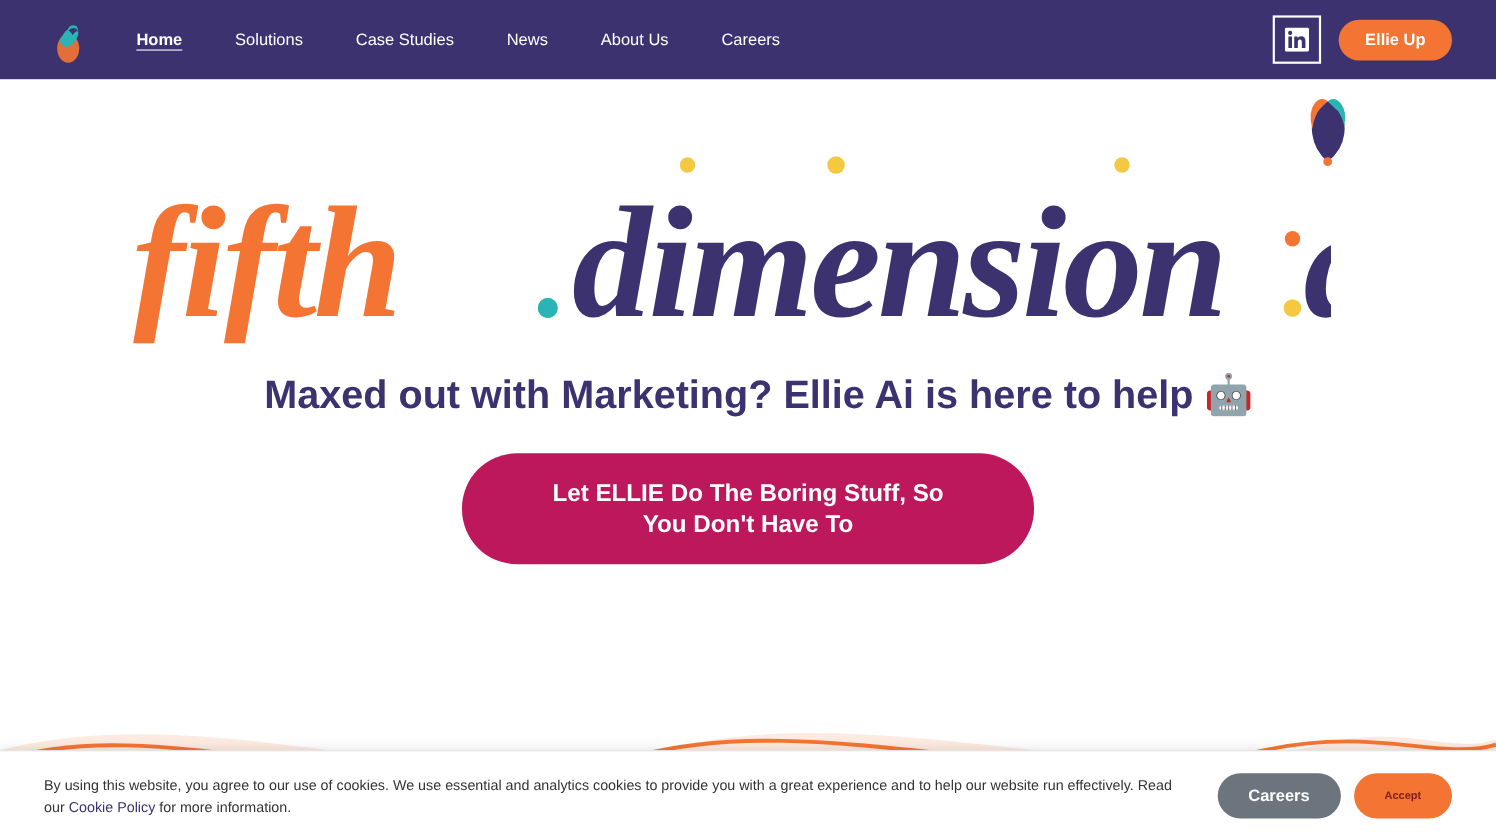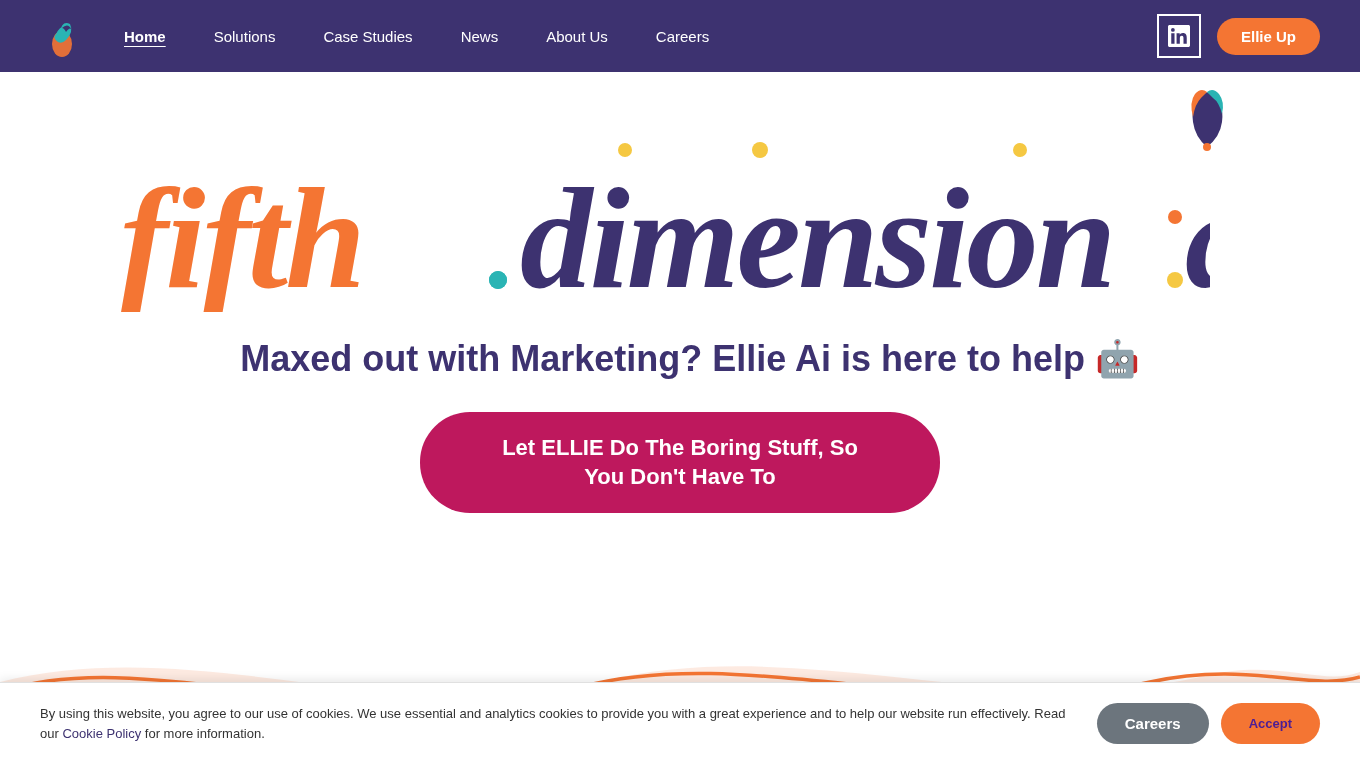--- a/index.html
+++ b/index.html
@@ -146,25 +146,25 @@
       color: #fff;
       border: none;
       border-radius: 30px;
       padding: 12px 28px;
       font-size: 15px;
       font-weight: 600;
       cursor: pointer;
     }
     .btn-accept {
       background: #f47533;
-      color: #4c1d95;
+      color: #7f1d1d;
       border: none;
       border-radius: 30px;
       padding: 12px 28px;
-      font-size: 13px;
+      font-size: 10px;
       font-weight: 600;
       cursor: pointer;
     }
 
     
     .hero-brand-area {
       width: 100%;
       max-width: 1140px;
       display: flex;
       justify-content: flex-start;

